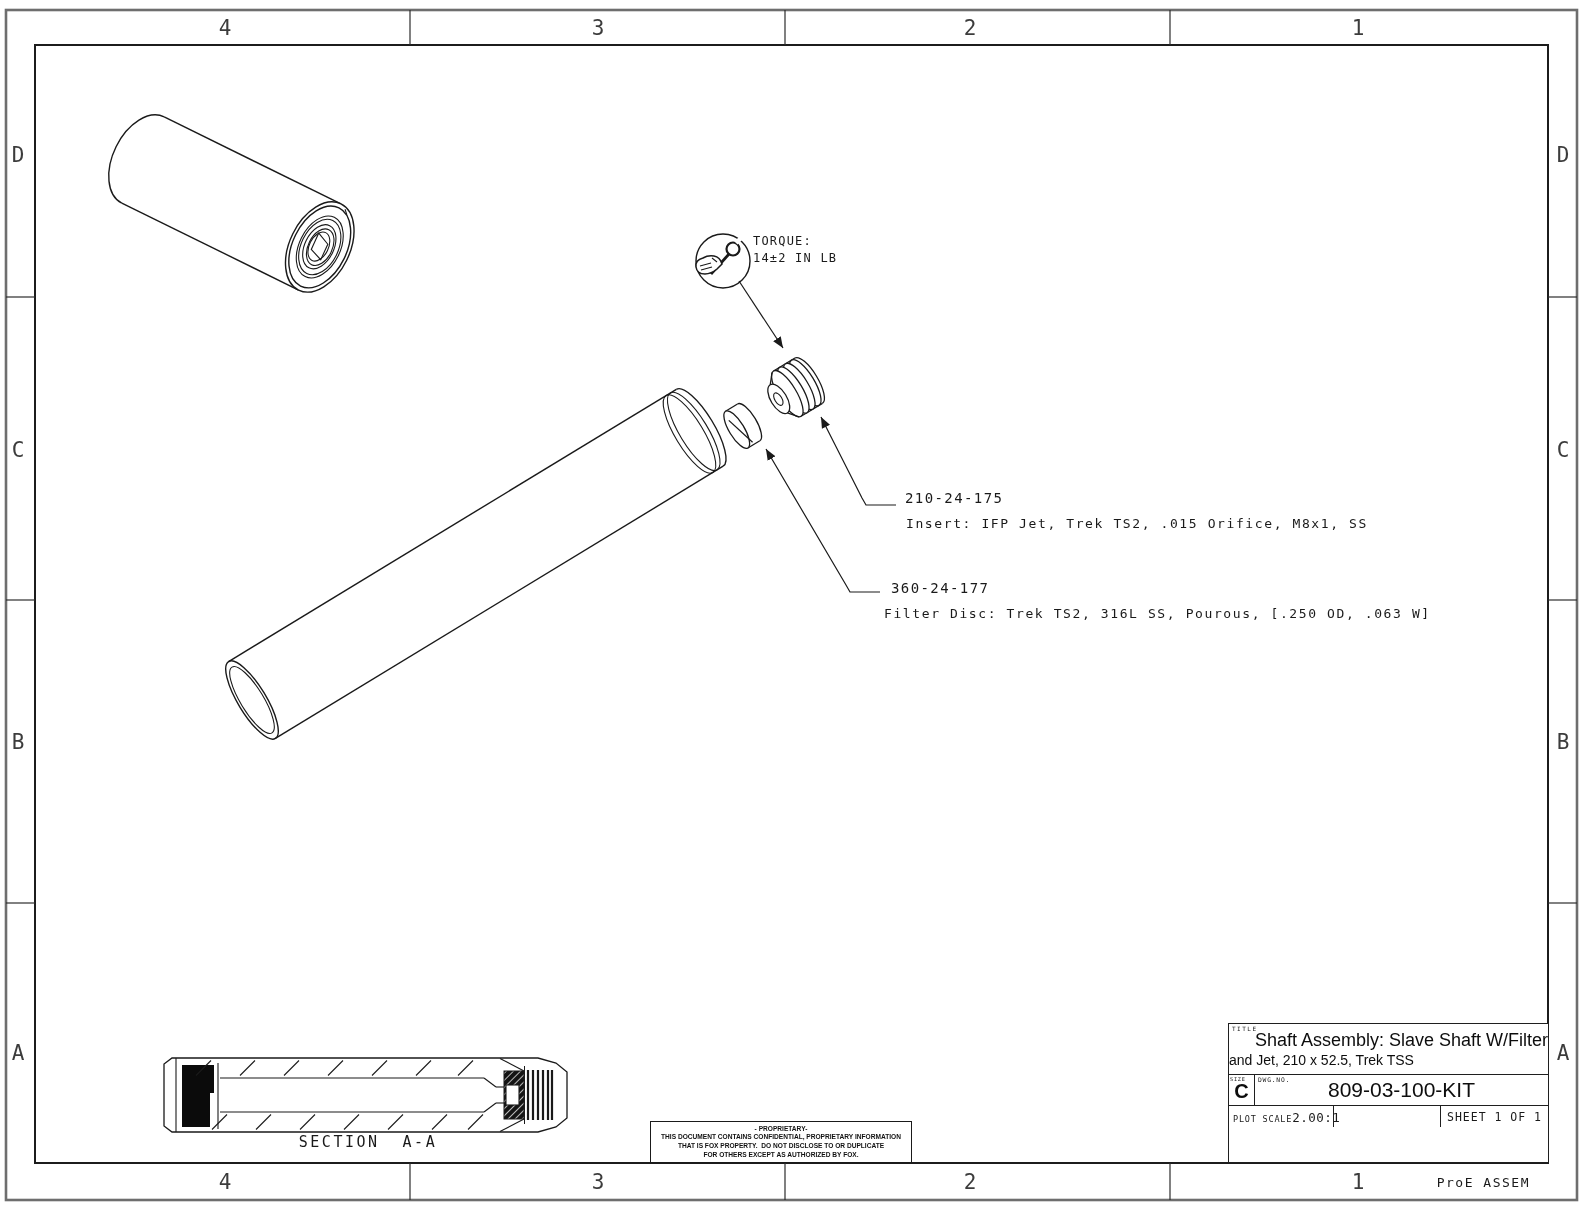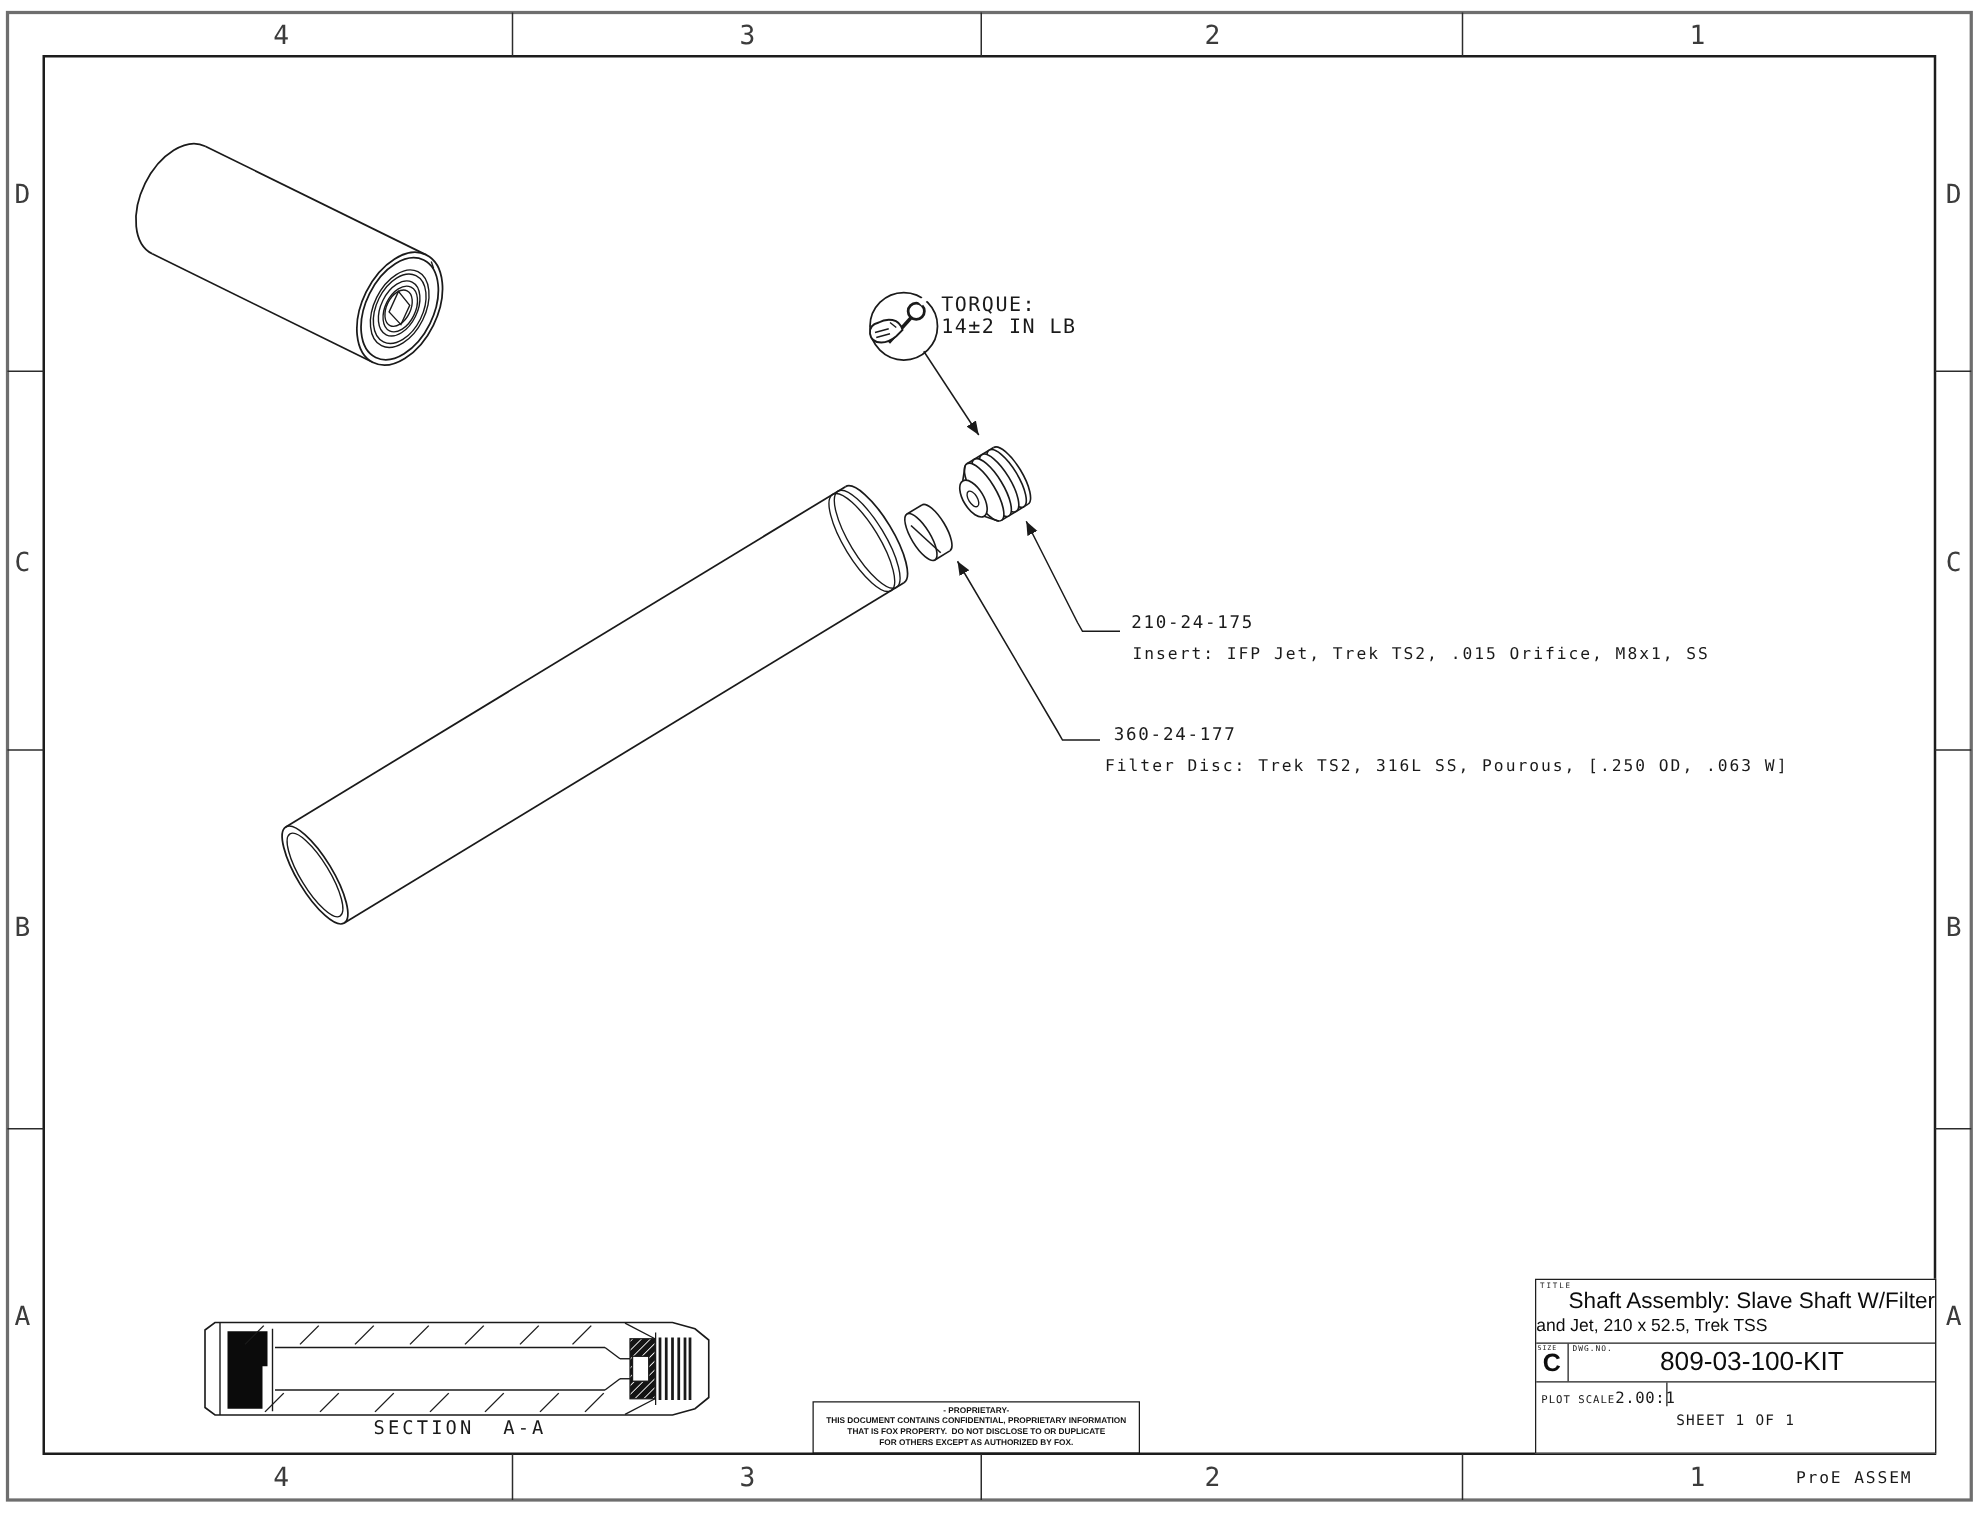--- a/index.html
+++ b/index.html
@@ -4,38 +4,38 @@
 <style>
   html,body { margin:0; padding:0; background:#ffffff; }
   body { width:1584px; height:1224px; position:relative; overflow:hidden;
          font-family:"DejaVu Sans Mono", monospace; }
   .abs { position:absolute; }
   .cad { font-family:"DejaVu Sans Mono", monospace; color:#1a1a1a; white-space:pre; }
   .zone { position:absolute; transform:translate(-50%,-50%); font-size:21px;
           color:#3c3c3c; font-family:"DejaVu Sans Mono", monospace; font-weight:normal; }
   .callout-num  { font-size:14px; letter-spacing:1.4px; }
   .callout-desc { font-size:13px; letter-spacing:1.6px; }
-  .torque-text  { font-size:16px; letter-spacing:1.2px; }
+  .torque-text  { font-size:12px; letter-spacing:1.2px; }
   .section-label{ font-size:15px; letter-spacing:2.5px; text-align:center; width:240px; }
   .proe-note    { font-size:13px; letter-spacing:1.5px; text-align:right; width:150px; }
 
   
   .prop-box { left:650px; top:1121px; width:262px; height:42px; border:1.3px solid #1a1a1a;
               box-sizing:border-box; display:flex; flex-direction:column; justify-content:center;
               text-align:center; }
   .prop-line { font-family:"Liberation Sans", sans-serif; font-weight:bold; font-size:6.6px;
                line-height:1.3; color:#111; white-space:pre; }
 
   
   .title-block { left:1228px; top:1023px; width:321px; height:140px; border:1.6px solid #1f1f1f;
                  box-sizing:border-box; background:#fff; }
   .tb-row1 { position:relative; height:34px; border-bottom:1.2px solid #1f1f1f; box-sizing:border-box; }
   .tb-row2 { position:relative; height:51px; border-bottom:1.2px solid #1f1f1f; box-sizing:border-box; }
   .tb-row3 { position:relative; height:31px; border-bottom:1.2px solid #1f1f1f; box-sizing:border-box; display:flex; }
-  .tb-row4 { position:relative; height:21px; box-sizing:border-box; display:flex;flex-direction:column; }
+  .tb-row4 { position:relative; height:21px; box-sizing:border-box; display:flex; }
   .fox-logo { position:absolute; left:3px; top:2px; }
   .tb-company { position:absolute; left:102px; top:2px; font-family:"Liberation Sans",sans-serif;
                 font-weight:bold; font-size:13.5px; color:#111; white-space:nowrap; }
   .tb-address { position:absolute; left:102px; top:20px; font-family:"Liberation Sans",sans-serif;
                 font-weight:bold; font-size:6.3px; color:#111; white-space:nowrap; }
   .tb-phone { position:absolute; right:4px; top:7px; font-family:"Liberation Sans",sans-serif;
               font-weight:bold; font-size:6.3px; color:#111; white-space:nowrap; }
   .tb-fax   { position:absolute; right:4px; top:15px; font-family:"Liberation Sans",sans-serif;
               font-weight:bold; font-size:6.3px; color:#111; white-space:nowrap; }
   .tb-title-label { position:absolute; left:3px; top:1px; font-size:6px; letter-spacing:1.5px; color:#1a1a1a; }

